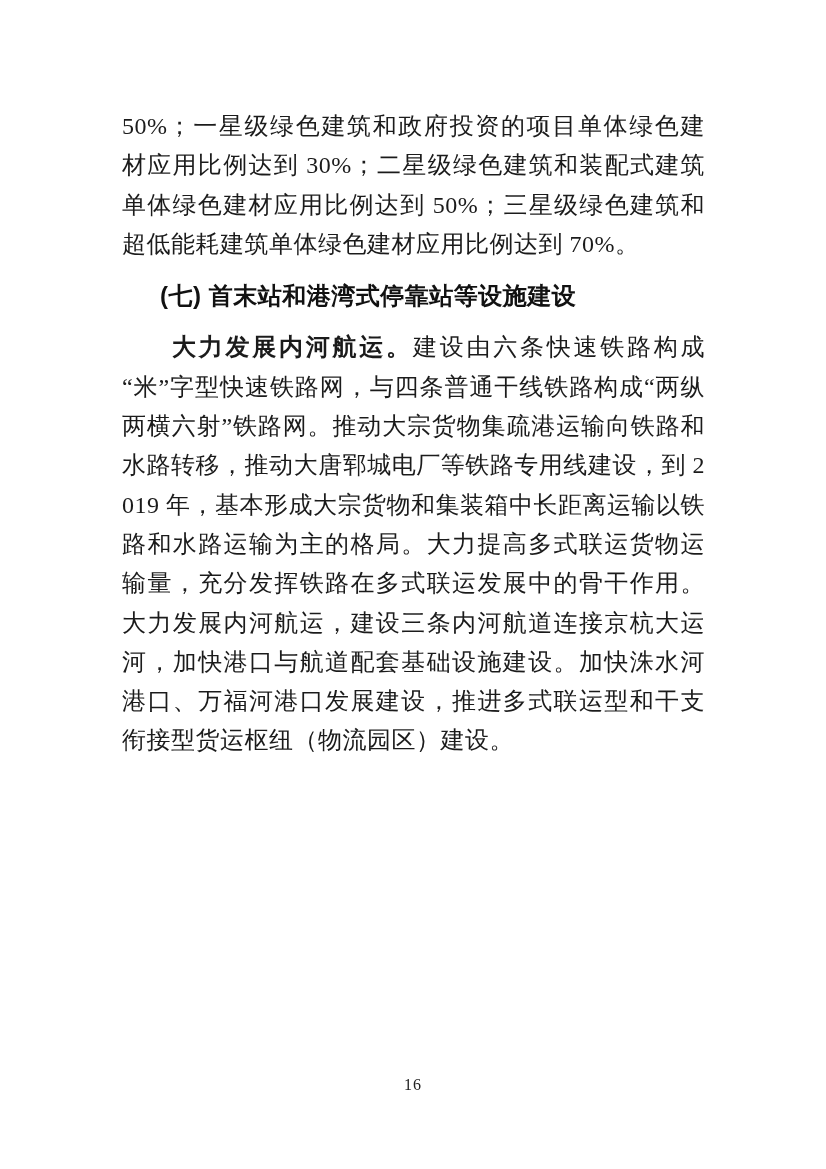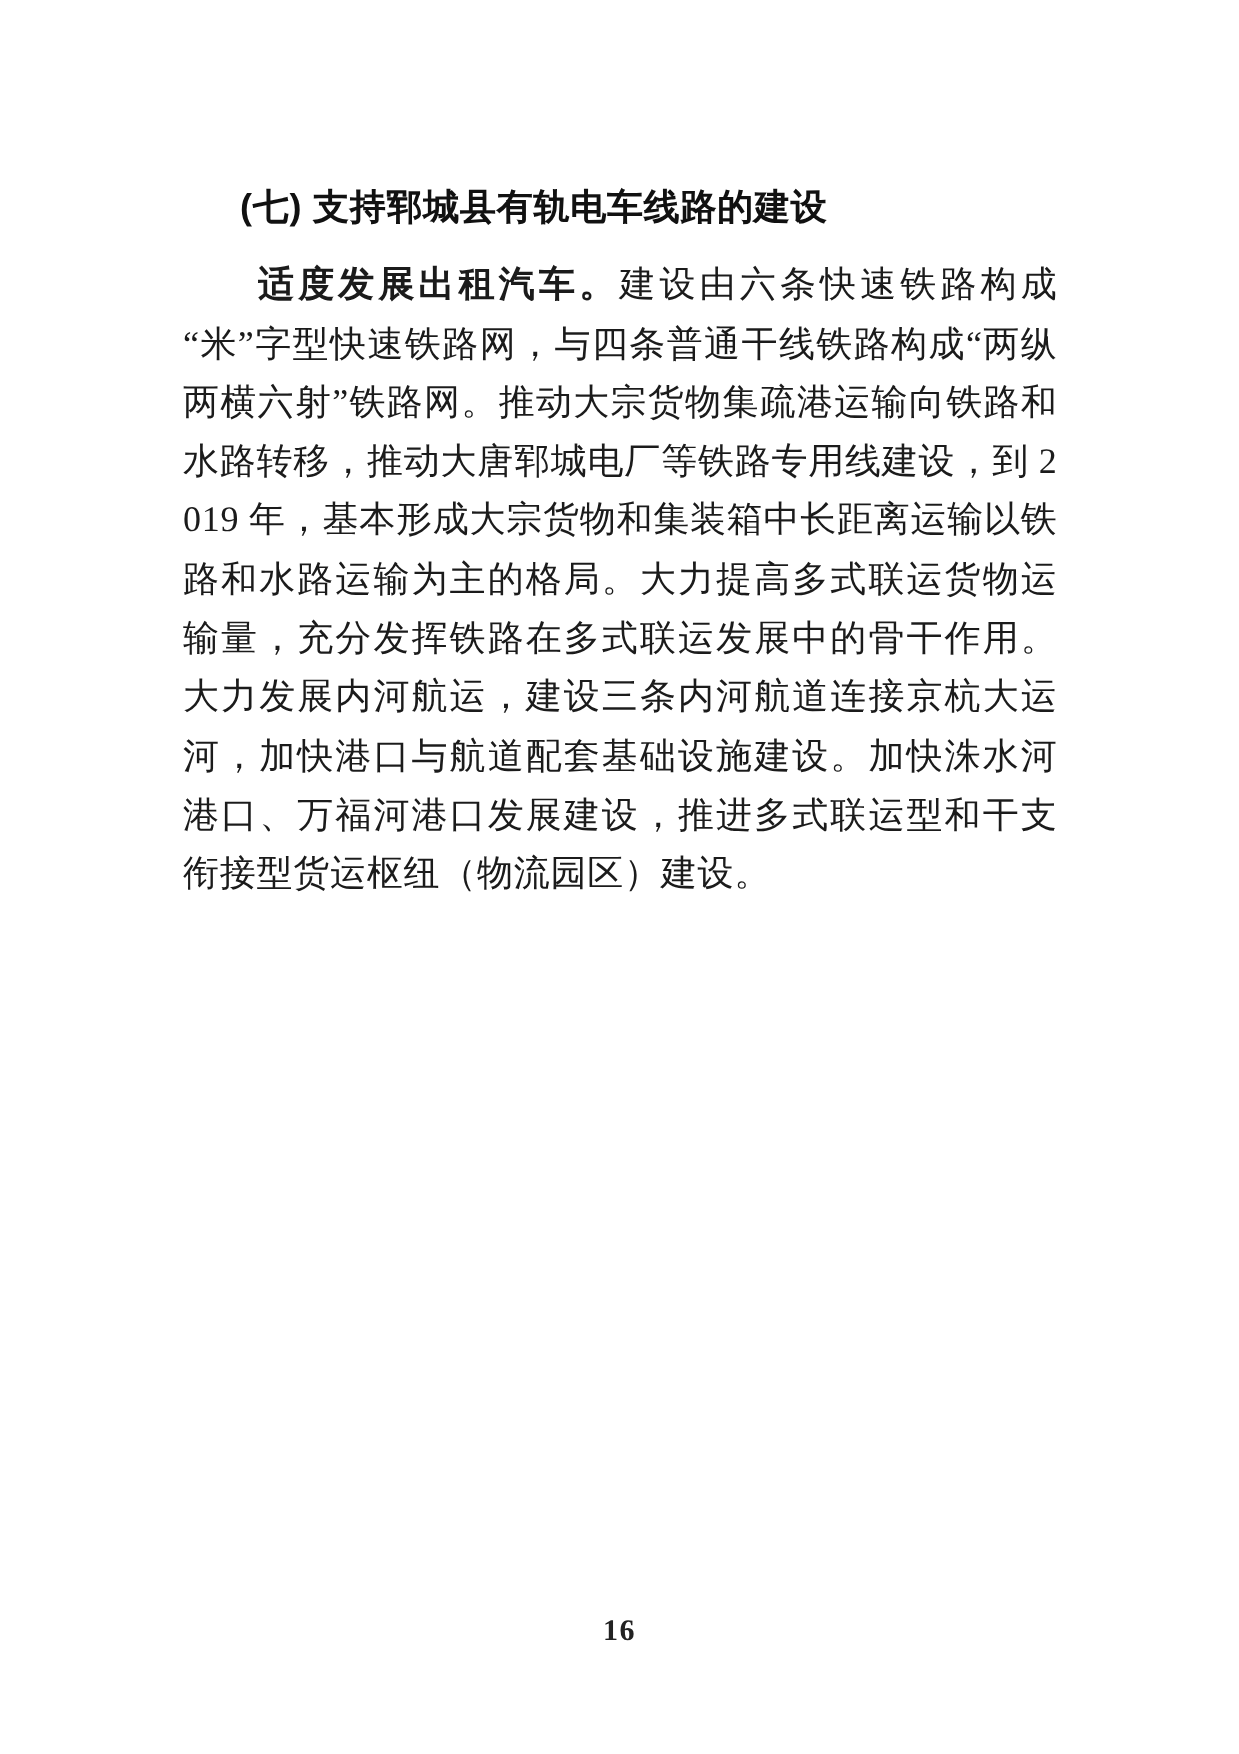--- a/index.html
+++ b/index.html
@@ -49,36 +49,38 @@
     font-weight: bold;
     font-family: "Liberation Sans", "DejaVu Sans", sans-serif;
     color: #111111;
   }
   .page-number {
     position: absolute;
     left: 0;
     right: 0;
     top: 1076px;
     text-align: center;
-    font-size: 20px;
+    font-size: 16px;
     letter-spacing: 1px;
     color: #222222;
-    font-weight: bold;
   }
 </style>
 </head>
 <body>
 
 <div class="page">
   <div class="content">
 
+    <p class="para">
+      <span>50%；一星级绿色建筑和政府投资的项目单体绿色建材应用比例达到 30%；二星级绿色建筑和装配式建筑单体绿色建材应用比例达到 50%；三星级绿色建筑和超低能耗建筑单体绿色建材应用比例达到 70%。</span>
+    </p>
 
-    <h3 class="heading">(七) 支持郓城县有轨电车线路的建设</h3>
+    <h3 class="heading">(七) 首末站和港湾式停靠站等设施建设</h3>
 
     <p class="para indent">
-      <span class="lead">适度发展出租汽车。</span><span>建设由六条快速铁路构成“米”字型快速铁路网，与四条普通干线铁路构成“两纵两横六射”铁路网。推动大宗货物集疏港运输向铁路和水路转移，推动大唐郓城电厂等铁路专用线建设，到 2019 年，基本形成大宗货物和集装箱中长距离运输以铁路和水路运输为主的格局。大力提高多式联运货物运输量，充分发挥铁路在多式联运发展中的骨干作用。大力发展内河航运，建设三条内河航道连接京杭大运河，加快港口与航道配套基础设施建设。加快洙水河港口、万福河港口发展建设，推进多式联运型和干支衔接型货运枢纽（物流园区）建设。</span>
+      <span class="lead">大力发展内河航运。</span><span>建设由六条快速铁路构成“米”字型快速铁路网，与四条普通干线铁路构成“两纵两横六射”铁路网。推动大宗货物集疏港运输向铁路和水路转移，推动大唐郓城电厂等铁路专用线建设，到 2019 年，基本形成大宗货物和集装箱中长距离运输以铁路和水路运输为主的格局。大力提高多式联运货物运输量，充分发挥铁路在多式联运发展中的骨干作用。大力发展内河航运，建设三条内河航道连接京杭大运河，加快港口与航道配套基础设施建设。加快洙水河港口、万福河港口发展建设，推进多式联运型和干支衔接型货运枢纽（物流园区）建设。</span>
     </p>
 
 
   </div>
 
   <div class="page-number">16</div>
 </div>
 
 </body></html>

